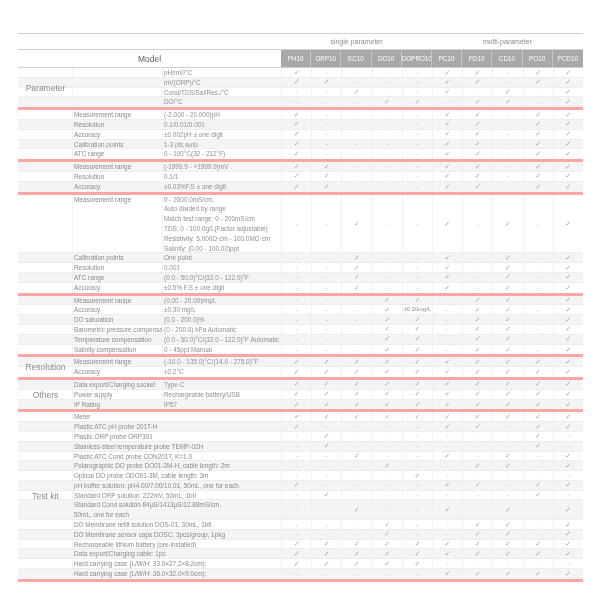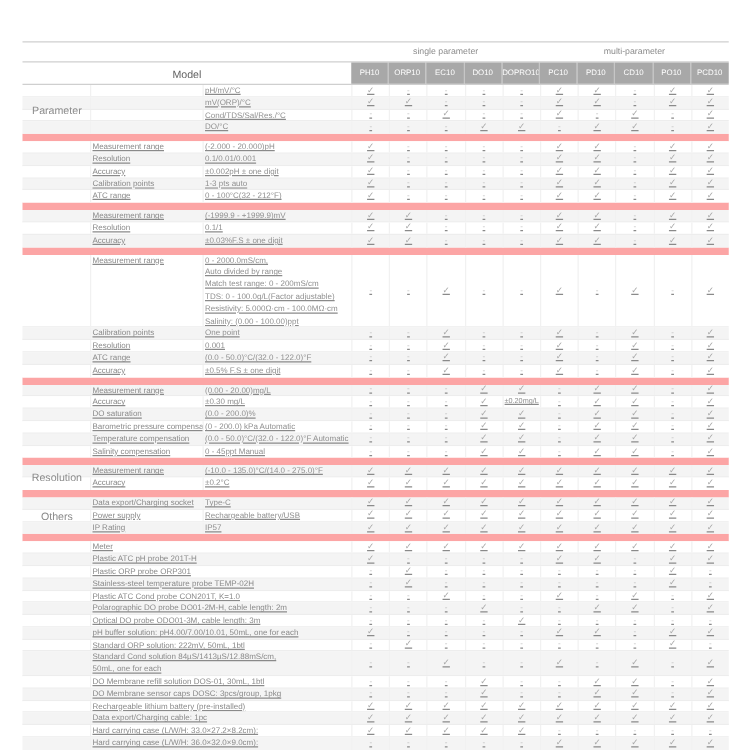--- a/index.html
+++ b/index.html
@@ -15,21 +15,21 @@
 
   
   .mrow{display:flex;height:18px;border-bottom:1px solid #cfcfcf;}
   .mlabel{width:263px;text-align:center;font-size:8.5px;line-height:18px;color:#5f5f5f;}
   .mcells{display:flex;width:302px;}
   .mcell{width:30.2px;background:var(--header-bg);color:#fff;font-size:6.3px;line-height:17px;
          text-align:center;border-right:1px solid rgba(255,255,255,.35);overflow:hidden;}
   .mcell:last-child{border-right:none;}
 
   
-  .section{position:relative;border-bottom:6px solid #fca5a5;text-decoration:underline;}
+  .section{position:relative;border-bottom:3px solid #fca5a5;}
   .sec-label{position:absolute;left:0;top:0;bottom:0;width:55px;display:flex;align-items:center;
              justify-content:center;font-size:8.5px;color:#8a8a8a;pointer-events:none;}
   .row{display:flex;border-bottom:1px solid #ededed;background:#fff;}
   .row:last-child{border-bottom:none;}
   .row.alt{background:var(--stripe);}
   .slot{width:55px;border-right:1px solid #f1f1f1;flex:none;}
   .lbl{width:90px;flex:none;font-size:6.4px;line-height:9.8px;color:#8a8a8a;
        border-right:1px solid #f1f1f1;padding-left:1px;overflow:hidden;white-space:nowrap;}
   .val{width:118px;flex:none;font-size:6.4px;line-height:9.8px;color:#909090;
        padding-left:1px;overflow:hidden;}
@@ -1632,17 +1632,18 @@
                 <span class="check">✓</span>
               </div>
               <div class="mark-cell">
                 <span class="check">✓</span>
               </div>
               <div class="mark-cell">
                 <span class="check">✓</span>
               </div>
             </div>
           </div>
+          <div class="sec-label">Test kit</div>
         </div>
       </div>
 
   </div>
 </div>
 
 </body></html>

